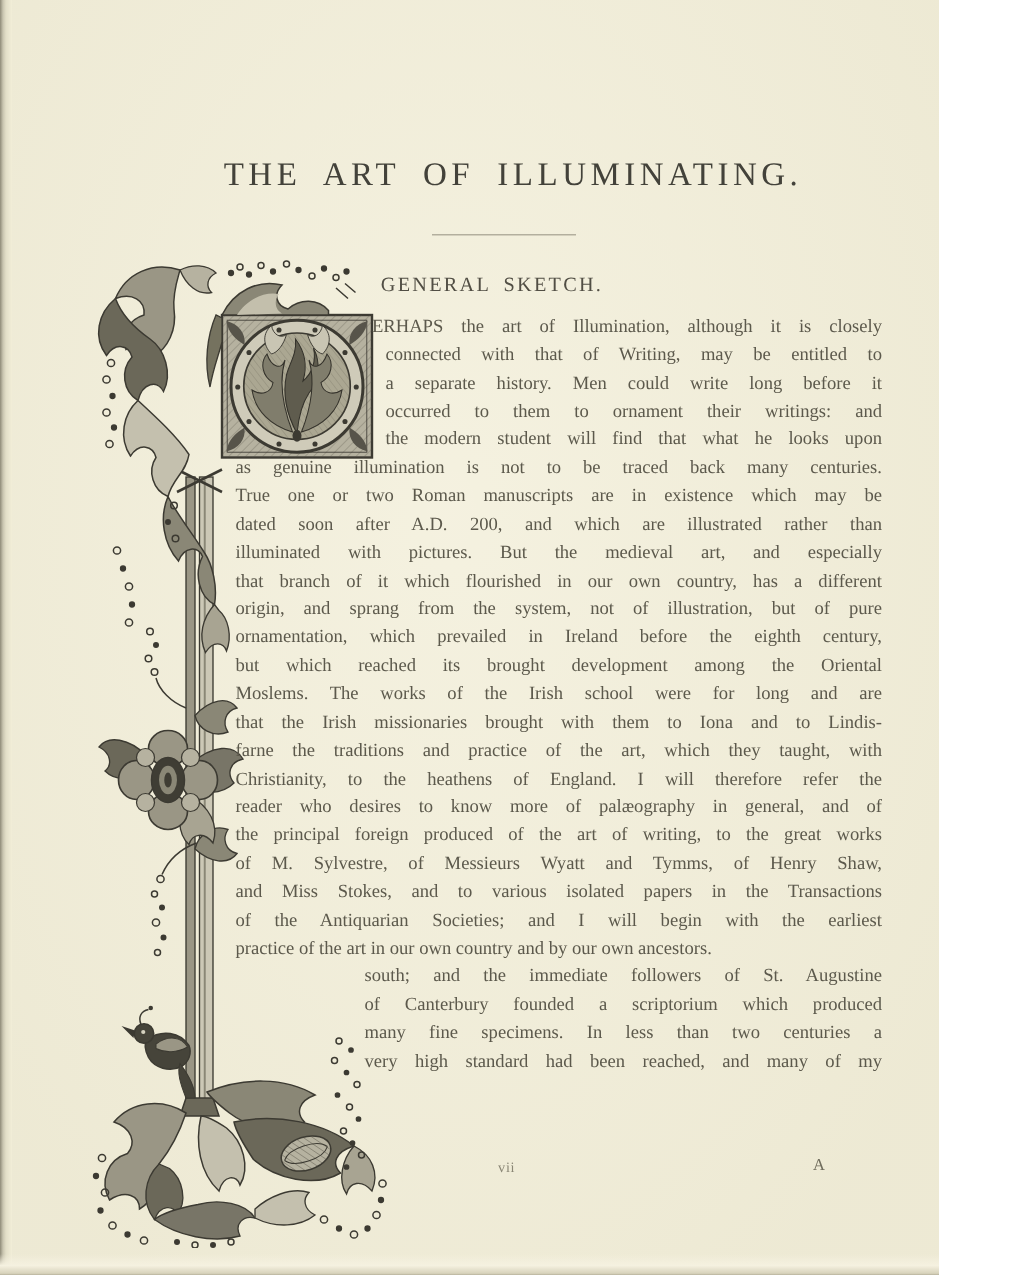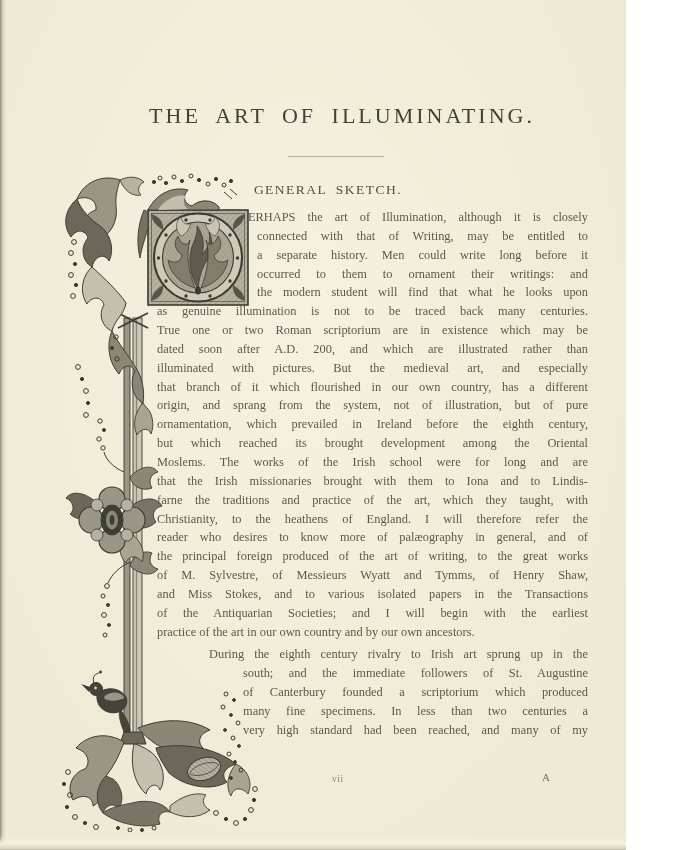--- a/index.html
+++ b/index.html
@@ -261,38 +261,37 @@
     </g>
   </svg>
 
   <div class="body-text" id="body-lines">
       <div class="tline" style="margin-left: 91px;">ERHAPS the art of Illumination, although it is closely</div>
       <div class="tline" style="margin-left: 100px;">connected with that of Writing, may be entitled to</div>
       <div class="tline" style="margin-left: 100px;">a separate history.  Men could write long before it</div>
       <div class="tline" style="margin-left: 100px;">occurred to them to ornament their writings: and</div>
       <div class="tline" style="margin-left: 100px;">the modern student will find that what he looks upon</div>
       <div class="tline" style="margin-left: 0px;">as genuine illumination is not to be traced back many centuries.</div>
-      <div class="tline" style="margin-left: 0px;">True one or two Roman scriptorium are in existence which may be</div>
+      <div class="tline" style="margin-left: 0px;">True one or two Roman manuscripts are in existence which may be</div>
       <div class="tline" style="margin-left: 0px;">dated soon after A.D. 200, and which are illustrated rather than</div>
       <div class="tline" style="margin-left: 0px;">illuminated with pictures.  But the medieval art, and especially</div>
       <div class="tline" style="margin-left: 0px;">that branch of it which flourished in our own country, has a different</div>
       <div class="tline" style="margin-left: 0px;">origin, and sprang from the system, not of illustration, but of pure</div>
       <div class="tline" style="margin-left: 0px;">ornamentation, which prevailed in Ireland before the eighth century,</div>
       <div class="tline" style="margin-left: 0px;">but which reached its brought development among the Oriental</div>
       <div class="tline" style="margin-left: 0px;">Moslems.  The works of the Irish school were for long and are</div>
       <div class="tline" style="margin-left: 0px;">that the Irish missionaries brought with them to Iona and to Lindis-</div>
       <div class="tline" style="margin-left: 0px;">farne the traditions and practice of the art, which they taught, with</div>
       <div class="tline" style="margin-left: 0px;">Christianity, to the heathens of England.  I will therefore refer the</div>
       <div class="tline" style="margin-left: 0px;">reader who desires to know more of palæography in general, and of</div>
       <div class="tline" style="margin-left: 0px;">the principal foreign produced of the art of writing, to the great works</div>
       <div class="tline" style="margin-left: 0px;">of M. Sylvestre, of Messieurs Wyatt and Tymms, of Henry Shaw,</div>
       <div class="tline" style="margin-left: 0px;">and Miss Stokes, and to various isolated papers in the Transactions</div>
       <div class="tline" style="margin-left: 0px;">of the Antiquarian Societies; and I will begin with the earliest</div>
       <div class="tline nojust" style="margin-left: 0px;">practice of the art in our own country and by our own ancestors.</div>
-      <div class="tline paragap" style="margin-left: 52px;">During the eighth century rivalry to Irish art sprung up in the</div>
       <div class="tline" style="margin-left: 86px;">south; and the immediate followers of St. Augustine</div>
       <div class="tline" style="margin-left: 86px;">of Canterbury founded a scriptorium which produced</div>
       <div class="tline" style="margin-left: 86px;">many fine specimens.  In less than two centuries a</div>
       <div class="tline" style="margin-left: 86px;">very high standard had been reached, and many of my</div>
     </div>
 
   <div class="pagenum">vii</div>
   <div class="sig">A</div>
 
   <div class="bottom-edge"></div>

